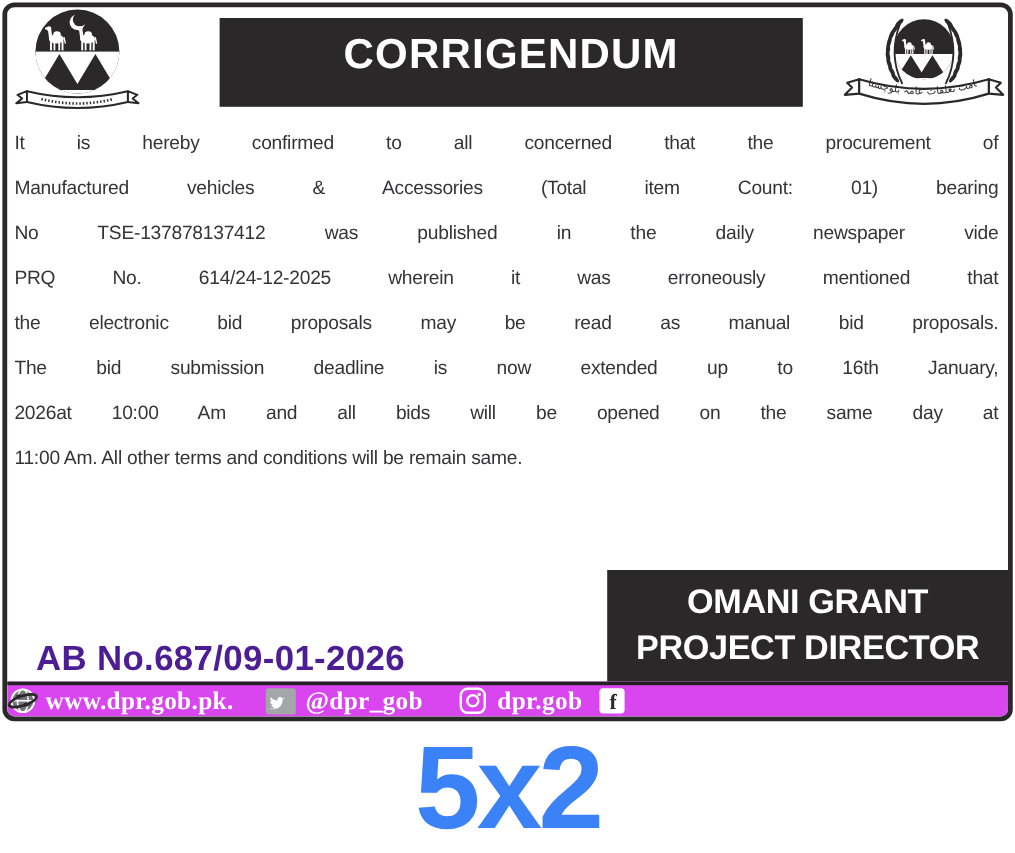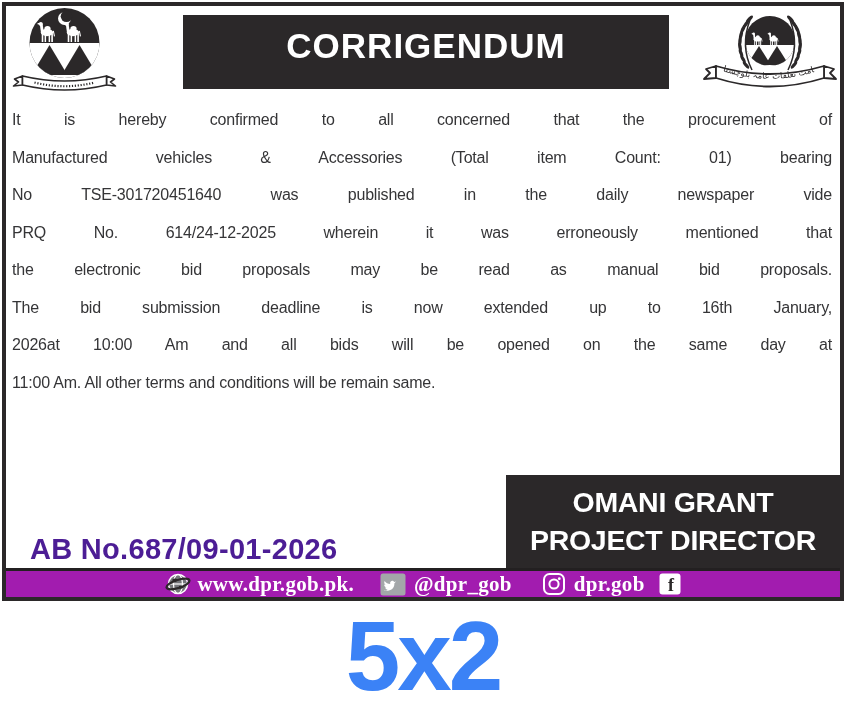--- a/index.html
+++ b/index.html
@@ -1,20 +1,20 @@
 <!DOCTYPE html>
 <html><head>
 <meta charset="utf-8">
 <style>
   * { margin:0; padding:0; box-sizing:border-box; }
   body { background:#fff; font-family:"Liberation Sans", sans-serif; }
   .page { position:relative; width:846px; height:711px; background:#fff; overflow:hidden; }
 
   .ad { position:absolute; left:2px; top:2px; width:842px; height:599px;
-        border:4px solid #2b2829; border-radius:0; background:#fff; overflow:hidden; }
+        border:4px solid #2b2829; border-radius:10px; background:#fff; overflow:hidden; }
 
   .logo-left  { position:absolute; left:6px;  top:0;  width:106px; height:92px; }
   .logo-right { position:absolute; left:694px; top:2px; width:140px; height:92px; }
 
   .header-bar { position:absolute; left:177px; top:9px; width:486px; height:74px;
                 background:#2b2829; display:flex; align-items:center; justify-content:center;
                 padding-bottom:12px; }
   .header-bar span { color:#fff; font-weight:bold; font-size:35px; letter-spacing:1px; }
 
   .body-text { position:absolute; left:6px; top:95px; width:820px; color:#353537; }
@@ -23,22 +23,22 @@
   .body-line.last { text-align-last:left; }
 
   .ab-number { position:absolute; left:24px; top:527px; font-size:29px; font-weight:bold;
                color:#4c1d95; letter-spacing:0.3px; }
 
   .sig-box { position:absolute; left:500px; top:469px; width:334px; height:93px;
              background:#2b2829; color:#fff; text-align:center; font-weight:bold;
              font-size:28.5px; line-height:38px; padding-top:8px; letter-spacing:-0.3px; }
 
   .contact-bar { position:absolute; left:0; right:0; bottom:0; height:29px;
-                 background:#a21caf; border-top:3px solid #232021;
-                 display:flex; align-items:center; justify-content:center; }
+                 background:#d946ef; border-top:3px solid #232021;
+                 display:flex; align-items:center; justify-content:flex-start; }
   .contact-bar .txt { font-family:"Liberation Serif", serif; font-weight:bold;
                       font-size:21px; color:#fff; letter-spacing:0.3px; white-space:nowrap; }
   .contact-bar .icon { display:flex; align-items:center; }
   .m-l6  { margin-left:6px; }  .m-l8  { margin-left:8px; }
   .m-l14 { margin-left:14px; } .m-l26 { margin-left:26px; } .m-l30 { margin-left:30px; }
 
   .size-label { position:absolute; left:0; top:607px; width:100%; text-align:center;
                 font-size:98px; font-weight:bold; color:#3b82f6; letter-spacing:-3px;
                 line-height:1; }
 </style>
@@ -133,21 +133,21 @@
         </g>
         <text font-size="8.5" fill="#2b2829" font-family="DejaVu Sans, sans-serif">
           <textPath href="#ribcurve" startOffset="50%" text-anchor="middle">نظامت تعلقات عامہ بلوچستان</textPath>
         </text>
       </svg>
     </div>
 
     <div class="body-text">
       <div class="body-line">It is hereby confirmed to all concerned that the procurement of</div>
       <div class="body-line">Manufactured vehicles &amp; Accessories (Total item Count: 01) bearing</div>
-      <div class="body-line">No TSE-301720451640 was published in the daily newspaper vide</div>
+      <div class="body-line">No TSE-137878137412 was published in the daily newspaper vide</div>
       <div class="body-line">PRQ No. 614/24-12-2025 wherein it was erroneously mentioned that</div>
       <div class="body-line">the electronic bid proposals may be read as manual bid proposals.</div>
       <div class="body-line">The bid submission deadline is now extended up to 16th January,</div>
       <div class="body-line">2026at 10:00 Am and all bids will be opened on the same day at</div>
       <div class="body-line last">11:00 Am. All other terms and conditions will be remain same.</div>
     </div>
 
     <div class="ab-number">AB No.687/09-01-2026</div>
 
     <div class="sig-box">

